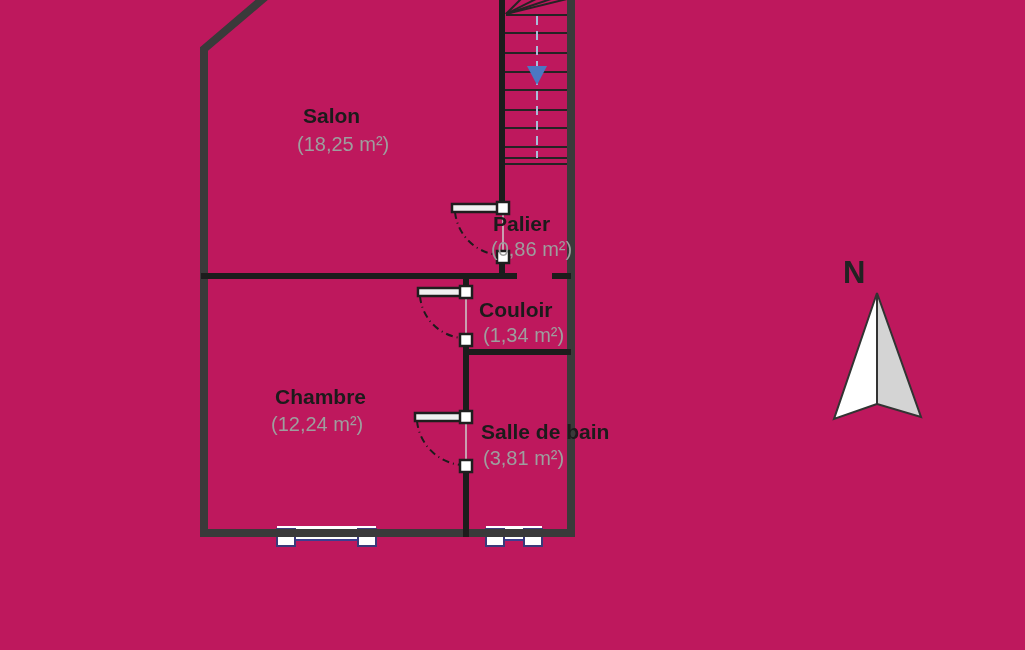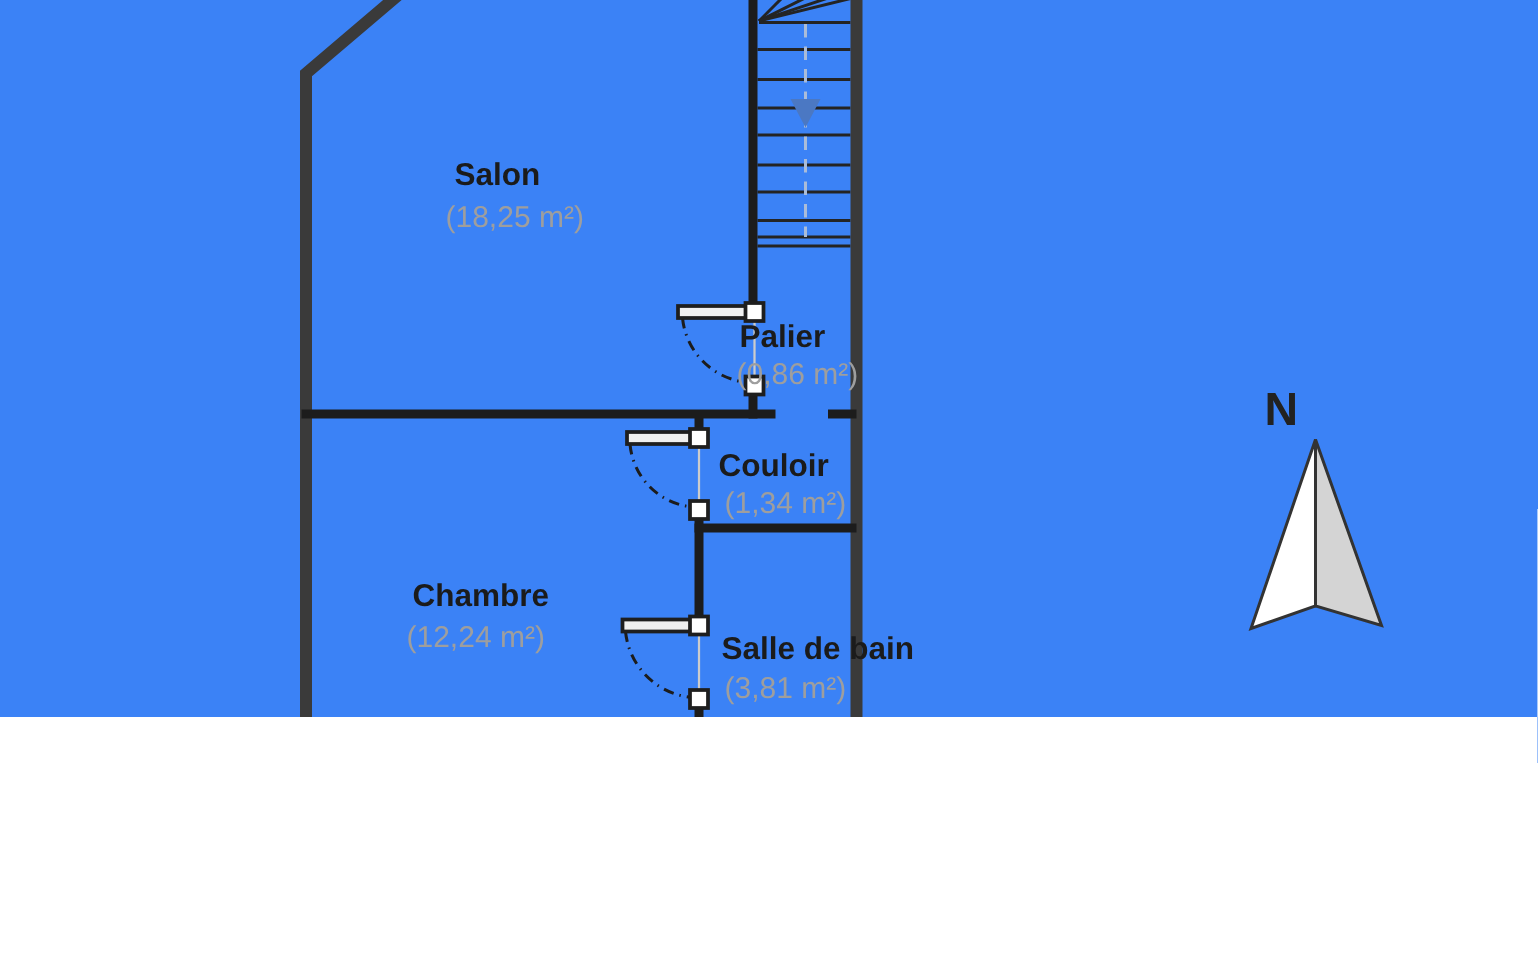--- a/index.html
+++ b/index.html
@@ -1,19 +1,19 @@
 <!DOCTYPE html>
 <html><head>
 <meta charset="utf-8">
 <style>
   html,body{margin:0;padding:0;background:#ffffff;}
   #stage{
     position:relative;
-    width:1025px;height:478px;
-    background:#3b82f6;
+    width:1025px;height:650px;
+    background:#be185d;
     overflow:hidden;
     font-family:"Liberation Sans", sans-serif;
   }
   svg{position:absolute;left:0;top:0;}
   .ext-wall{stroke:#3a3a3a;stroke-width:8;fill:none;stroke-linejoin:miter;}
   .int-wall{stroke:#1c1c1c;stroke-width:6;fill:none;}
   .thin{stroke:#242424;stroke-width:2;fill:none;}
   .stair-guide{stroke:#aabcd9;stroke-width:2;stroke-dasharray:9 6;fill:none;}
   .stair-arrow{fill:#4b78c3;stroke:none;}
   .door-arc{stroke:#1c1c1c;stroke-width:2;fill:none;stroke-dasharray:7 4 1 4;}

